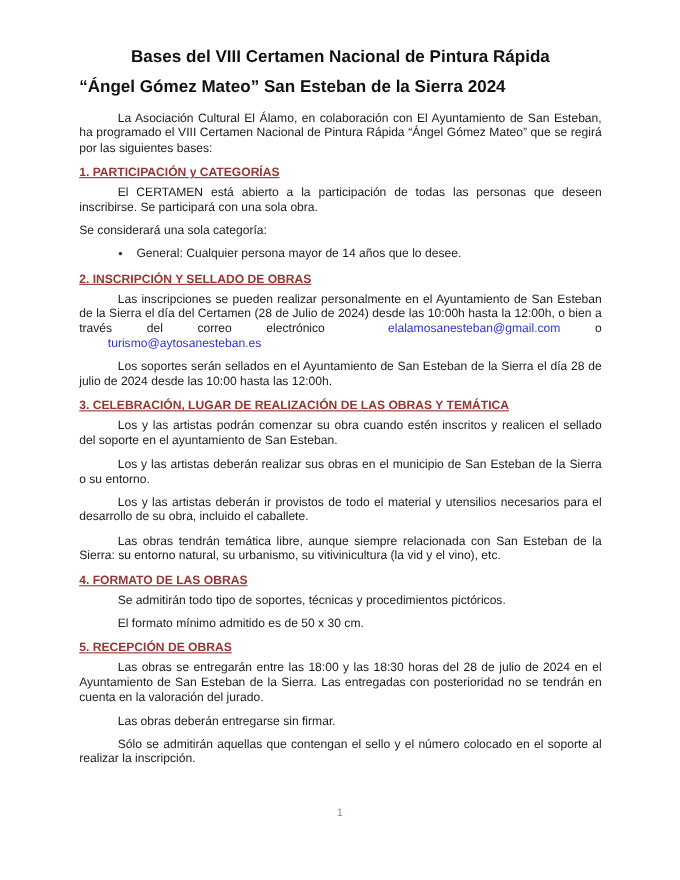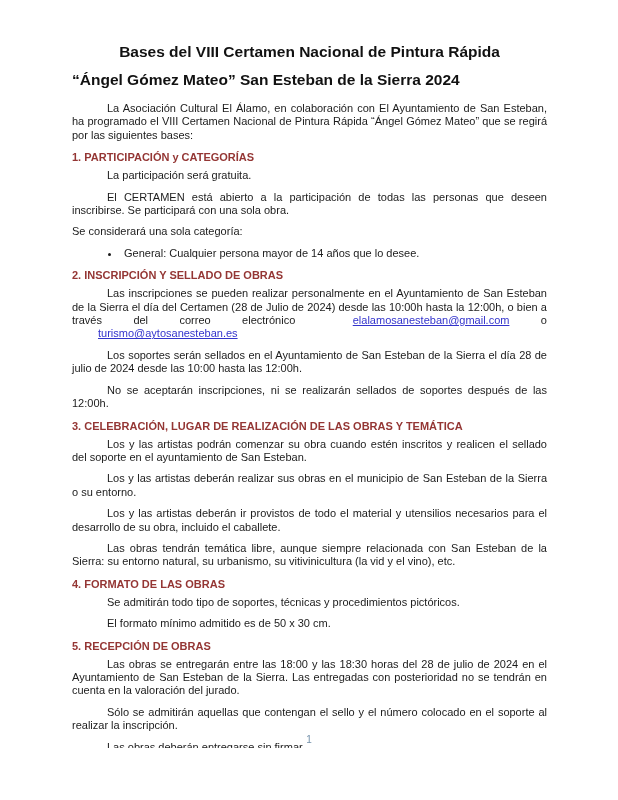--- a/index.html
+++ b/index.html
@@ -36,34 +36,34 @@
     text-indent: 35px;
     margin: 0 0 8px 0;
   }
   .p.no-indent { text-indent: 0; }
   .section-heading {
     font-size: 11px;
     font-weight: bold;
     color: var(--heading, #943634);
     line-height: 13px;
     margin: 9px 0 5px 0;
+    text-decoration: underline;
   }
   ul.bullet-list {
     list-style: disc;
     margin: 0 0 8px 0;
     padding-left: 49px;
   }
   ul.bullet-list li {
     font-size: 11px;
     line-height: 13.4px;
     padding-left: 3px;
   }
   a.email-link {
     color: var(--link, #3333cc);
-    text-decoration: underline;
     cursor: pointer;
     margin-left: 26px;
   }
   .page-number {
     position: absolute;
     top: 734px;
     left: 0;
     width: 100%;
     text-align: center;
     font-size: 10px;
@@ -74,41 +74,39 @@
 <body>
 
 <div class="page">
 
   <h1 class="doc-title">Bases del VIII Certamen Nacional de Pintura Rápida</h1>
   <h2 class="doc-subtitle">“Ángel Gómez Mateo” San Esteban de la Sierra 2024</h2>
 
   <p class="p">La Asociación Cultural El Álamo, en colaboración con El Ayuntamiento de San Esteban, ha programado el VIII Certamen Nacional de Pintura Rápida “Ángel Gómez Mateo” que se regirá por las siguientes bases:</p>
 
   <h3 class="section-heading">1. PARTICIPACIÓN y CATEGORÍAS</h3>
-  <p class="p">La participación será gratuita.</p>
   <p class="p">El CERTAMEN está abierto a la participación de todas las personas que deseen inscribirse. Se participará con una sola obra.</p>
   <p class="p no-indent">Se considerará una sola categoría:</p>
   <ul class="bullet-list">
     <li>General: Cualquier persona mayor de 14 años que lo desee.</li>
   </ul>
 
   <h3 class="section-heading">2. INSCRIPCIÓN Y SELLADO DE OBRAS</h3>
   <p class="p"><span>Las inscripciones se pueden realizar personalmente en el Ayuntamiento de San Esteban de la Sierra el día del Certamen (28 de Julio de 2024) desde las 10:00h hasta la 12:00h, o bien a través del correo electrónico </span><a class="email-link">elalamosanesteban@gmail.com</a><span> o </span><a class="email-link">turismo@aytosanesteban.es</a></p>
   <p class="p">Los soportes serán sellados en el Ayuntamiento de San Esteban de la Sierra el día 28 de julio de 2024 desde las 10:00 hasta las 12:00h.</p>
-  <p class="p">No se aceptarán inscripciones, ni se realizarán sellados de soportes después de las 12:00h.</p>
 
   <h3 class="section-heading">3. CELEBRACIÓN, LUGAR DE REALIZACIÓN DE LAS OBRAS Y TEMÁTICA</h3>
   <p class="p">Los y las artistas podrán comenzar su obra cuando estén inscritos y realicen el sellado del soporte en el ayuntamiento de San Esteban.</p>
   <p class="p">Los y las artistas deberán realizar sus obras en el municipio de San Esteban de la Sierra o su entorno.</p>
   <p class="p">Los y las artistas deberán ir provistos de todo el material y utensilios necesarios para el desarrollo de su obra, incluido el caballete.</p>
   <p class="p">Las obras tendrán temática libre, aunque siempre relacionada con San Esteban de la Sierra: su entorno natural, su urbanismo, su vitivinicultura (la vid y el vino), etc.</p>
 
   <h3 class="section-heading">4. FORMATO DE LAS OBRAS</h3>
   <p class="p">Se admitirán todo tipo de soportes, técnicas y procedimientos pictóricos.</p>
   <p class="p">El formato mínimo admitido es de 50 x 30 cm.</p>
 
   <h3 class="section-heading">5. RECEPCIÓN DE OBRAS</h3>
   <p class="p">Las obras se entregarán entre las 18:00 y las 18:30 horas del 28 de julio de 2024 en el Ayuntamiento de San Esteban de la Sierra. Las entregadas con posterioridad no se tendrán en cuenta en la valoración del jurado.</p>
+  <p class="p">Las obras deberán entregarse sin firmar.</p>
   <p class="p">Sólo se admitirán aquellas que contengan el sello y el número colocado en el soporte al realizar la inscripción.</p>
-  <p class="p">Las obras deberán entregarse sin firmar.</p>
 
   <div class="page-number">1</div>
 </div>
 
 </body></html>

